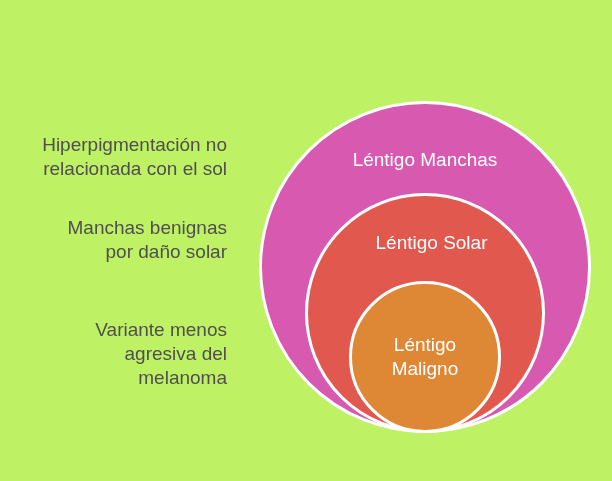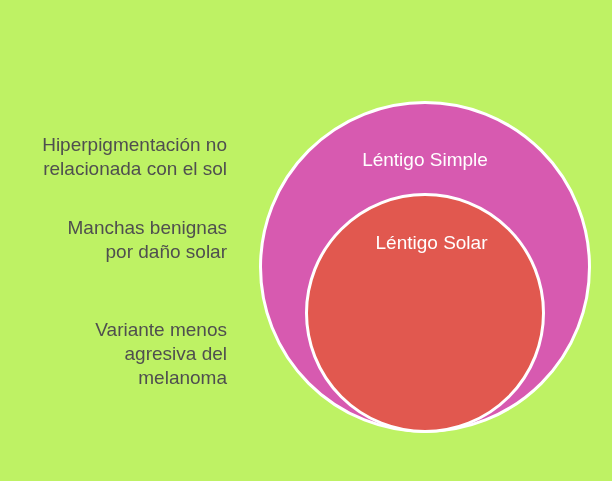--- a/index.html
+++ b/index.html
@@ -59,21 +59,25 @@
 relacionada con el sol</div>
 
   <div class="annotation a2" style="color: rgb(79, 79, 79);">Manchas benignas
 por daño solar</div>
 
   <div class="annotation a3" style="color: rgb(79, 79, 79);">Variante menos
 agresiva del
 melanoma</div>
 
   <div class="circle c-outer" style="background-color: rgb(215, 90, 176);">
-    <div class="ring-label">Léntigo Simple</div>
+    <div class="ring-label">Léntigo Manchas</div>
   </div>
 
   <div class="circle c-mid" style="background-color: rgb(225, 88, 79);">
     <div class="ring-label">Léntigo Solar</div>
   </div>
 
+  <div class="circle c-inner" style="background-color: rgb(222, 135, 53);">
+    <div class="ring-label">Léntigo
+Maligno</div>
+  </div>
 
 </div>
 
 </body></html>

